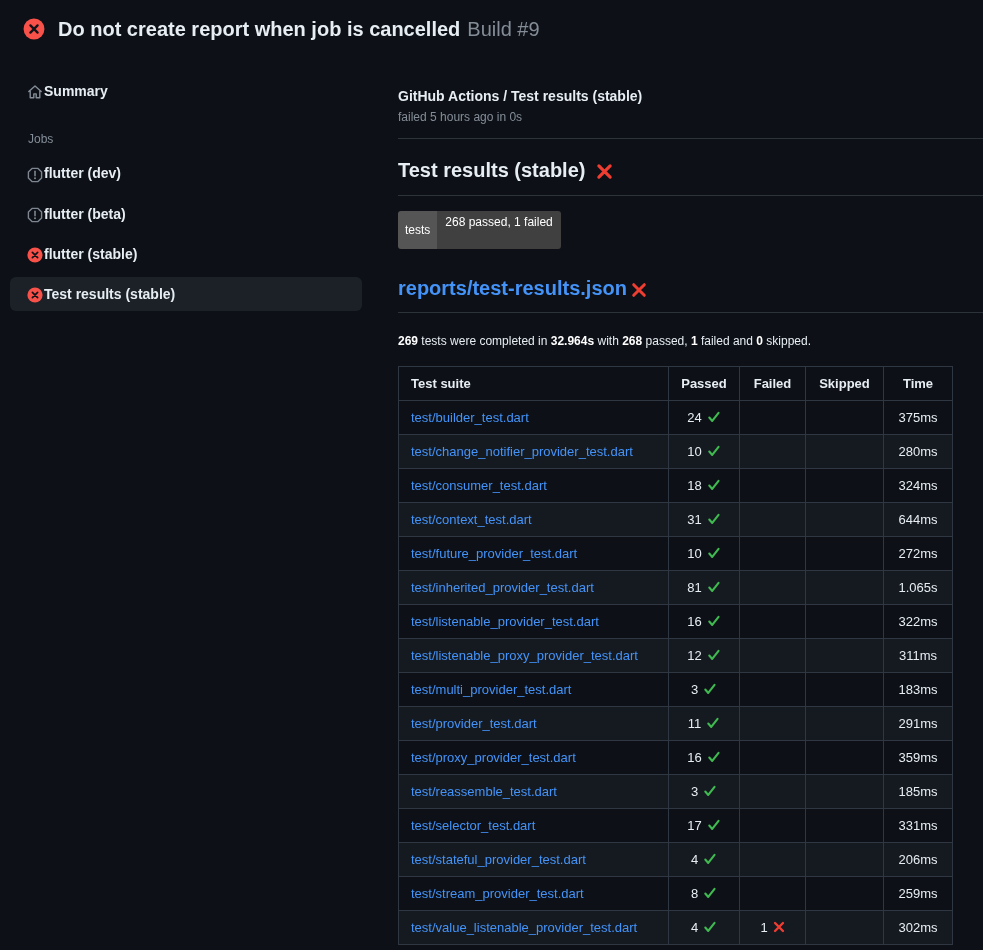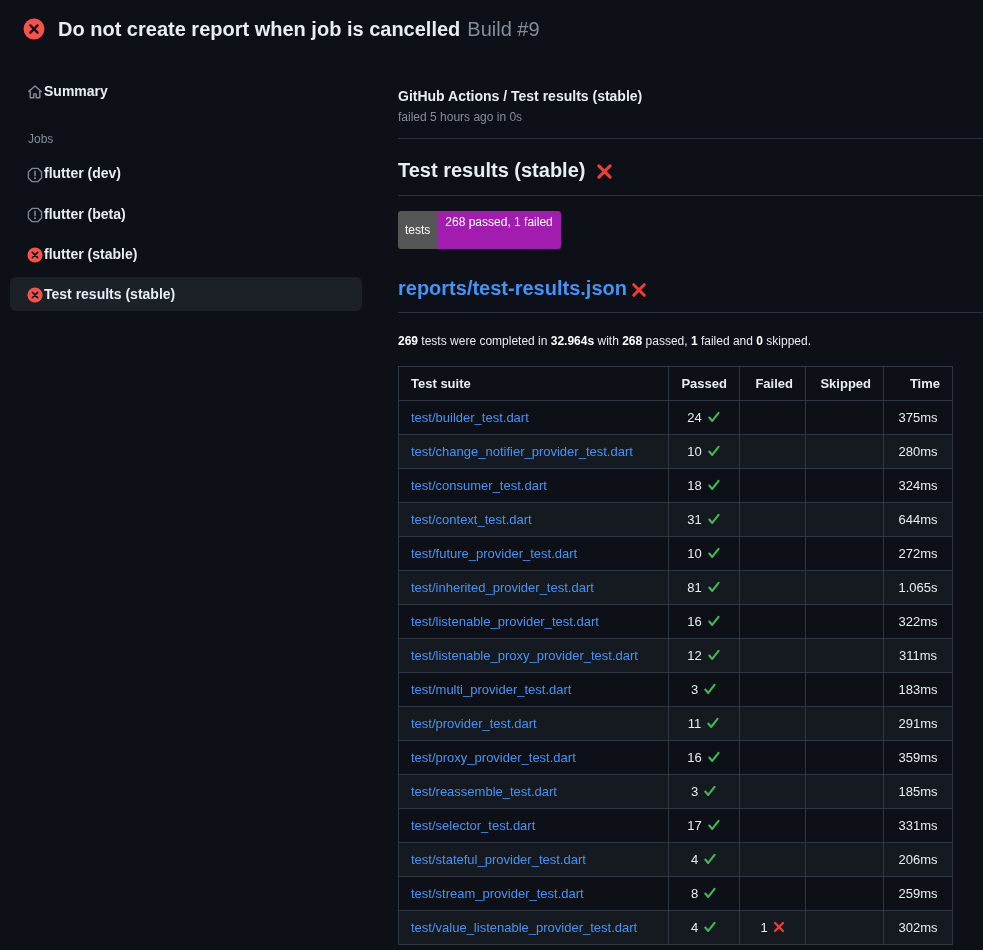--- a/index.html
+++ b/index.html
@@ -40,40 +40,40 @@
   .divider { border-bottom:1px solid #2d333b; margin-top:14px; }
 
   h1.section-title {
     margin:18px 0 0 0; font-size:20px; font-weight:bold; line-height:26px;
     display:flex; align-items:center; gap:11px;
     padding-bottom:12px; border-bottom:1px solid #2d333b;
   }
   .badge { display:inline-flex; margin-top:15px; font-size:12px; line-height:14px;
     border-radius:3px; overflow:hidden; color:#ffffff; }
   .badge .lbl { background:#555555; padding:12px 7px; }
-  .badge .val { background:#a21caf; padding:4px 8px; }
+  .badge .val { background:#404040; padding:4px 8px; }
 
   h2.report-title {
     margin:26px 0 0 0; font-size:20px; font-weight:bold; line-height:26px;
     display:flex; align-items:center; gap:4px;
     padding-bottom:11px; border-bottom:1px solid #2d333b;
   }
   h2.report-title .link { color:#4493f8; }
 
   .report-summary { margin-top:19px; font-size:12px; line-height:19px; }
   .report-summary b { color:#ffffff; }
 
   
   table.results {
     margin-top:15px; width:554px;
     border-collapse:collapse; font-size:13px;
     table-layout:fixed;
   }
   .results th, .results td { border:1px solid #2f3742; padding:0 12px; height:34px; }
-  .results th { font-weight:bold; font-size:13px; text-align:right; }
+  .results th { font-weight:bold; font-size:13px; text-align:center; }
   .results th:first-child { text-align:left; }
   .results td { text-align:center; color:#e6edf3; }
   .results td:first-child { text-align:left; }
   .results tbody tr:nth-child(even) td { background:#151a21; }
   .results .icn { margin-left:5px; }
 </style>
 </head>
 <body>
 
 <div class="topbar">

